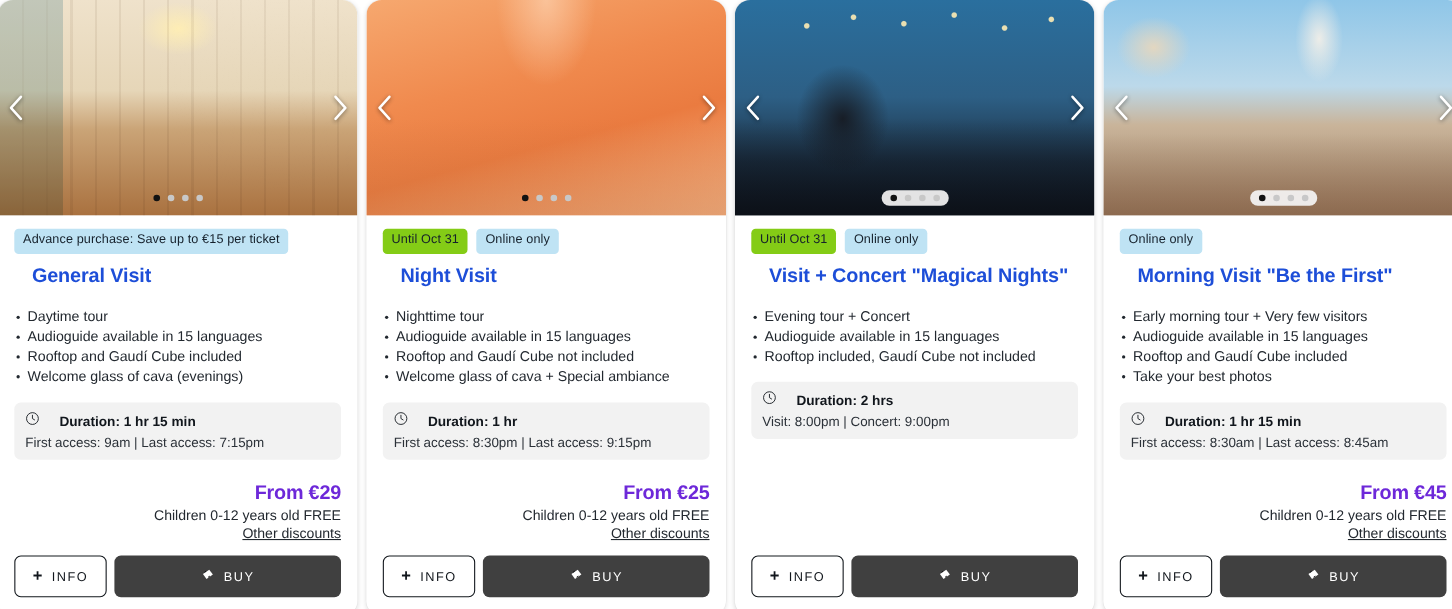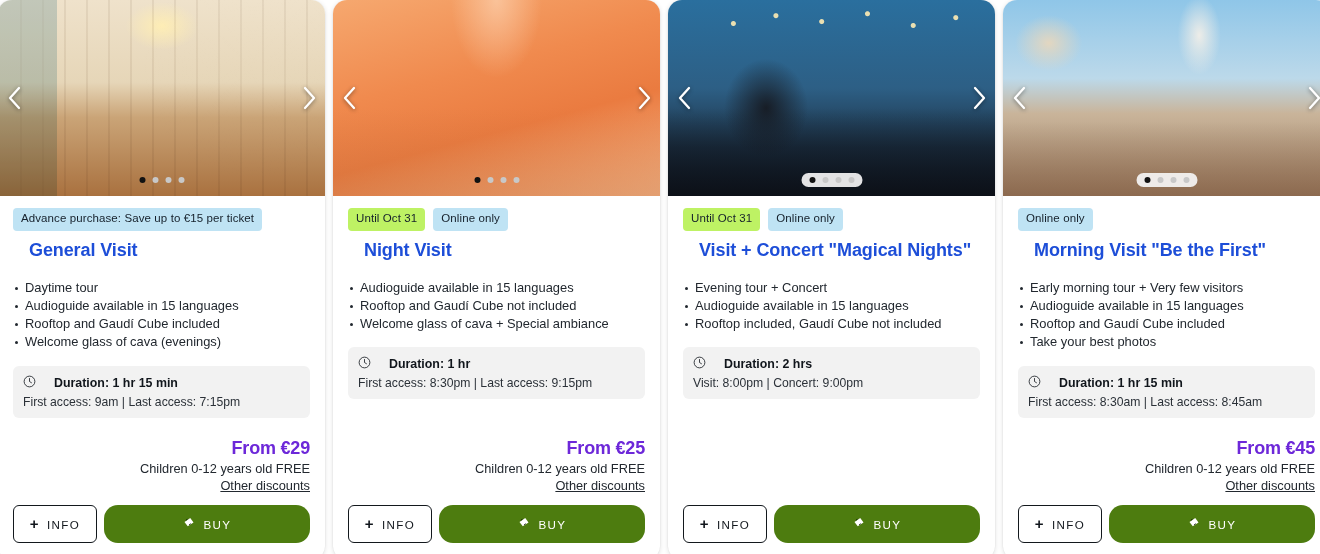--- a/index.html
+++ b/index.html
@@ -76,21 +76,21 @@
   .badge {
     font-size: 11.5px;
     line-height: 1;
     padding: 5px 8px 6px 8px;
     border-radius: 4px;
     color: #15202b;
     white-space: nowrap;
     letter-spacing: .1px;
   }
   .badge.blue { background: #bfe3f4; }
-  .badge.amber { background: #bef264; text-align: center; }
+  .badge.amber { background: #84cc16; text-align: center; }
 
   .title {
     font-size: 18px;
     font-weight: 700;
     color: #1d4ed8;
     letter-spacing: -0.1px;
     margin-bottom: 18px;
     white-space: nowrap;
     margin-left: 16px;
   }
@@ -146,23 +146,22 @@
     user-select: none;
   }
   .btn.info {
     flex: 0 0 84px;
     border: 1px solid #13181d;
     background: #fff;
     color: #11161c;
   }
   .btn.buy {
     flex: 1 1 auto;
-    background: #4d7c0f;
+    background: #404040;
     color: #ffffff;
-    border-radius: 14px;
   }
   .plus { font-size: 15px; font-weight: 700; line-height: 1; margin-top: -1px; }
 
   
   .p1 { background:
       radial-gradient(ellipse 52px 34px at 164px 26px, rgba(255,238,180,.95), rgba(226,196,120,0) 70%),
       linear-gradient(#efe2cb 0%, #e6d6b8 42%, #caa477 60%, #a9713f 100%); }
   .p1::after {
     content:""; position:absolute; inset:0;
     background:
@@ -288,20 +287,21 @@
           <span class="dot"></span>
         </div>
     </div>
     <div class="body">
       <div class="badges">
           <span class="badge amber">Until Oct 31</span>
           <span class="badge blue">Online only</span>
         </div>
       <div class="title">Night Visit</div>
       <ul class="feats">
+          <li>Nighttime tour</li>
           <li>Audioguide available in 15 languages</li>
           <li>Rooftop and Gaudí Cube not included</li>
           <li>Welcome glass of cava + Special ambiance</li>
         </ul>
       <div class="duration">
         <div class="dur-top">
           <span class="clock"><svg width="13" height="13" viewBox="0 0 16 16" fill="none">
                 <circle cx="8" cy="8" r="6.6" stroke="#11161c" stroke-width="1"></circle>
                 <path d="M8 4.3 V8 L10.4 9.5" stroke="#11161c" stroke-width="1" stroke-linecap="round" stroke-linejoin="round"></path>
               </svg></span>

